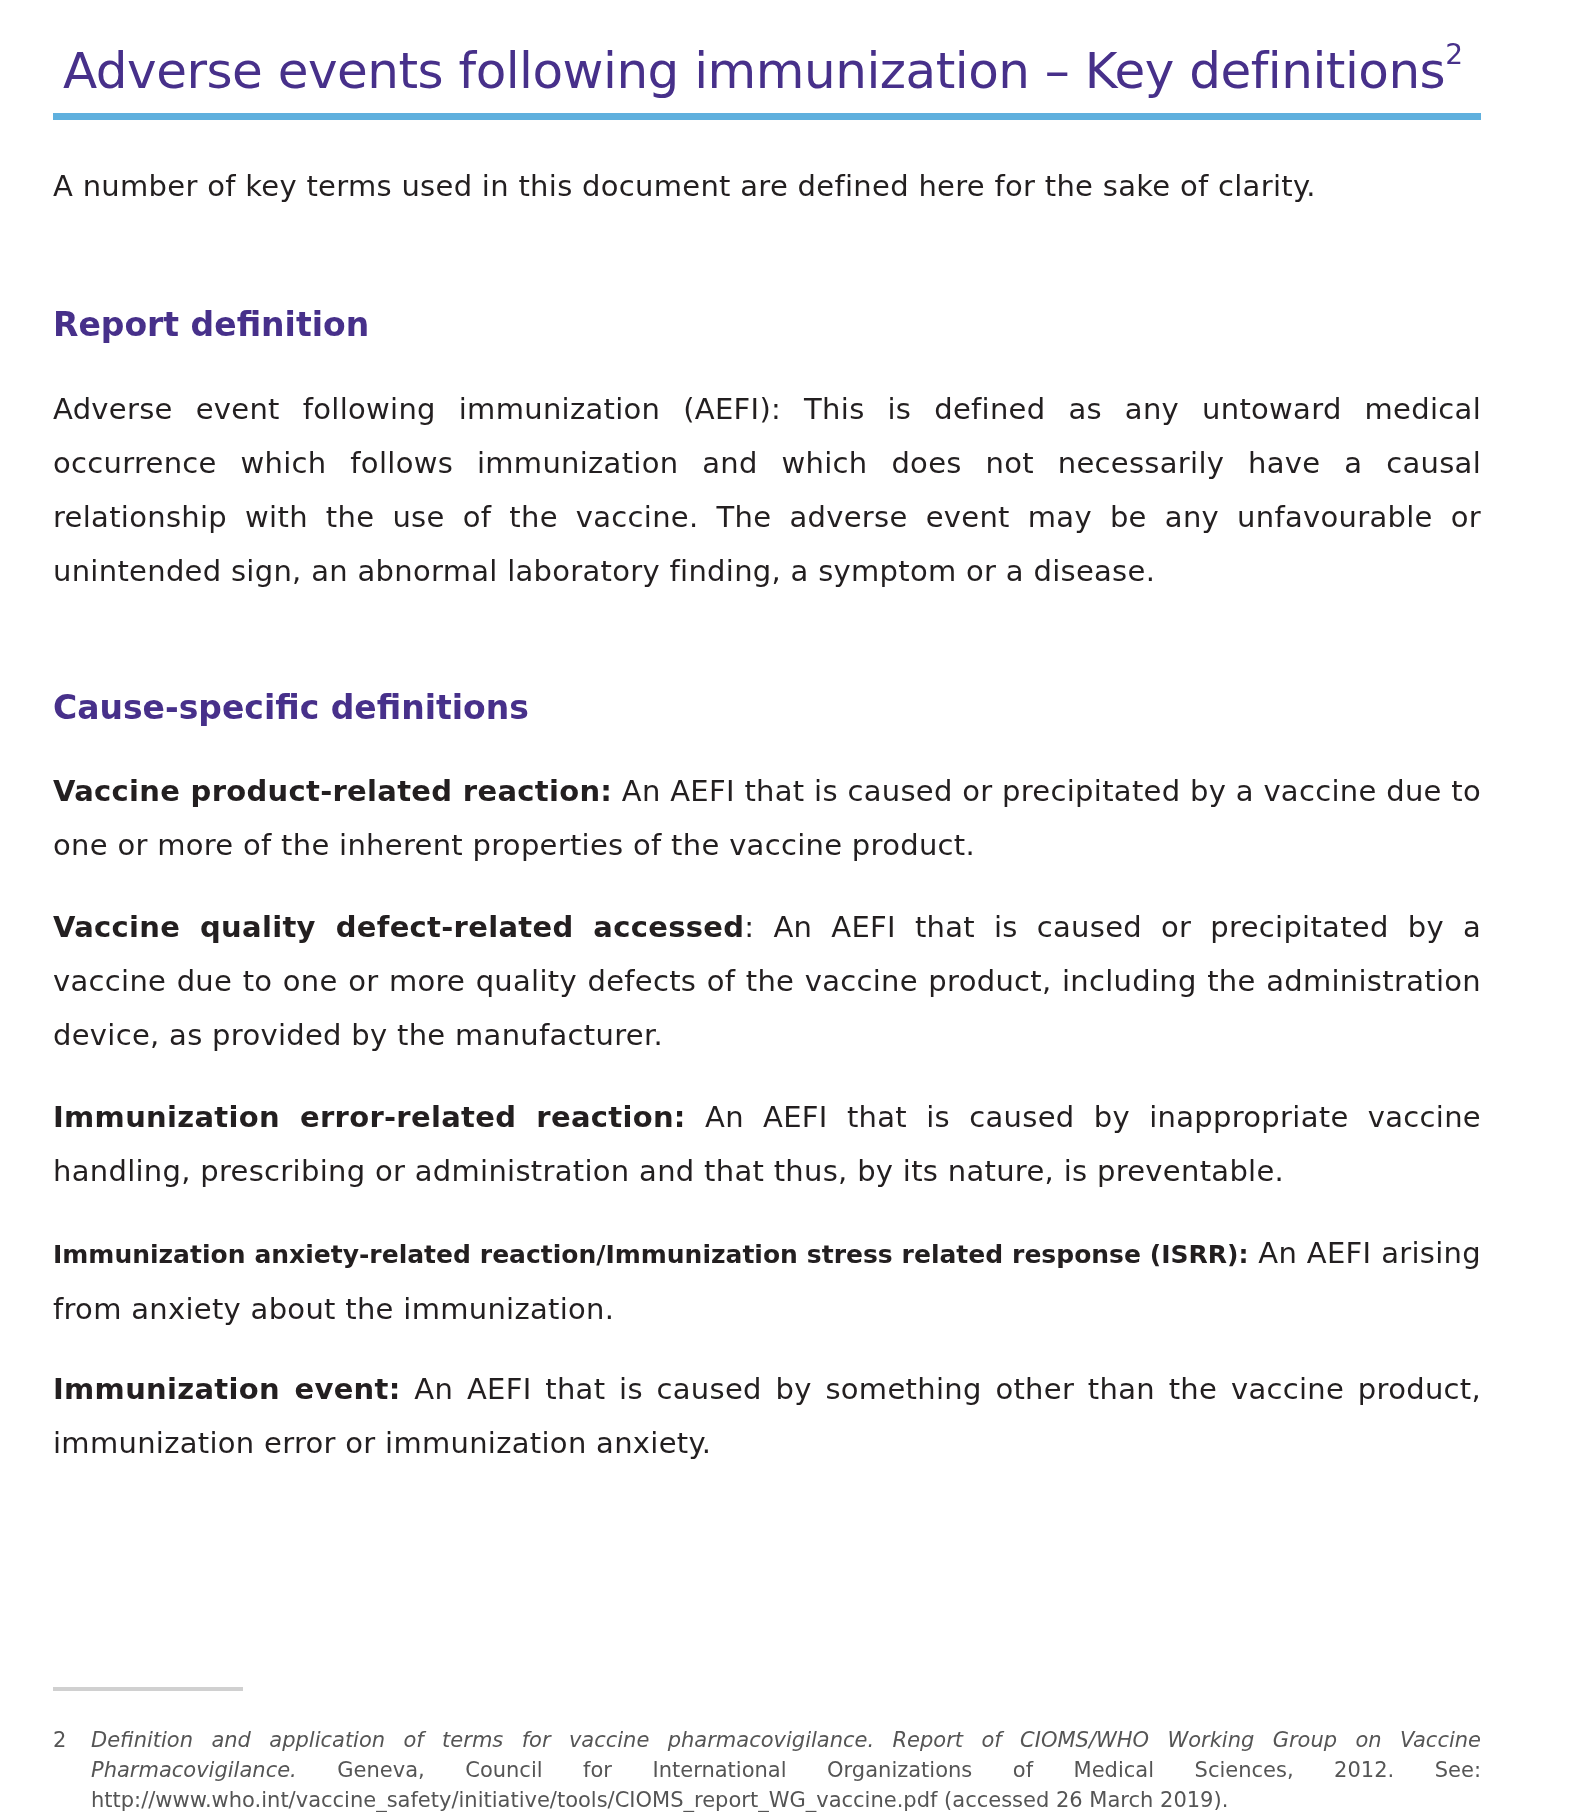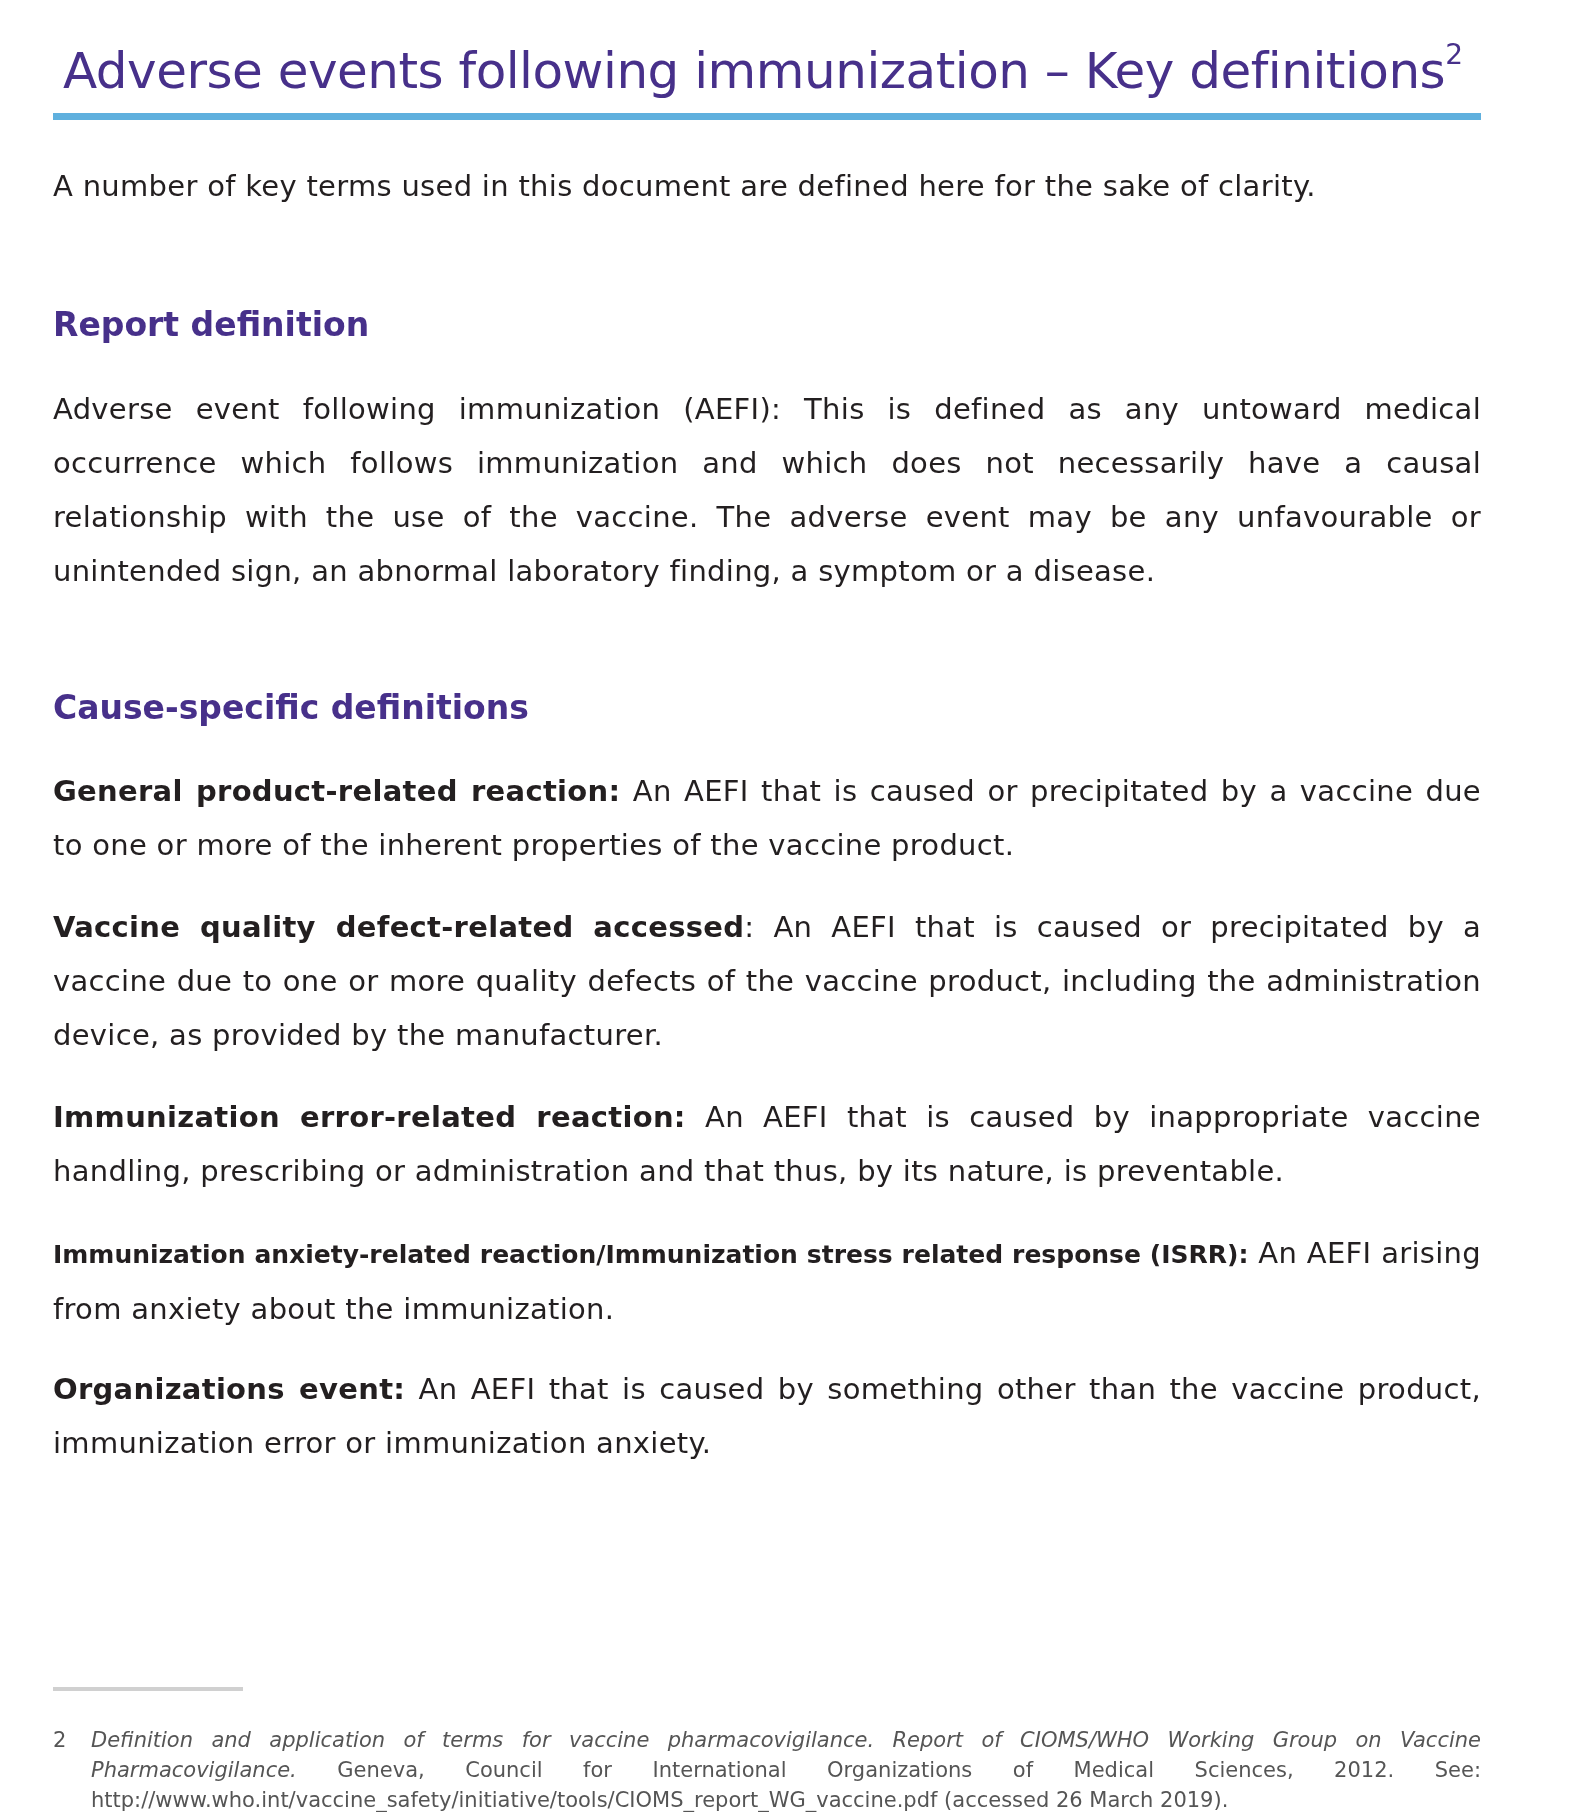--- a/index.html
+++ b/index.html
@@ -41,24 +41,24 @@
   <h1 class="title"><span>Adverse events following immunization – Key definitions</span><sup>2</sup></h1>
   <div class="title-rule"></div>
 
   <p class="para intro" style="line-height:46px">A number of key terms used in this document are defined here for the sake of clarity.</p>
 
   <h2 class="h2 general">Report definition</h2>
   <p class="para p-general">Adverse event following immunization (AEFI): This is defined as any untoward medical occurrence which follows immunization and which does not necessarily have a causal relationship with the use of the vaccine. The adverse event may be any unfavourable or unintended sign, an abnormal laboratory finding, a symptom or a disease.</p>
 
   <h2 class="h2 cause">Cause-specific definitions</h2>
 
-  <p class="para d1"><b>General product-related reaction:</b><span> An AEFI that is caused or precipitated by a vaccine due to one or more of the inherent properties of the vaccine product.</span></p>
+  <p class="para d1"><b>Vaccine product-related reaction:</b><span> An AEFI that is caused or precipitated by a vaccine due to one or more of the inherent properties of the vaccine product.</span></p>
   <p class="para d2"><b>Vaccine quality defect-related accessed</b><span>: An AEFI that is caused or precipitated by a vaccine due to one or more quality defects of the vaccine product, including the administration device, as provided by the manufacturer.</span></p>
   <p class="para d3"><b>Immunization error-related reaction:</b><span> An AEFI that is caused by inappropriate vaccine handling, prescribing or administration and that thus, by its nature, is preventable.</span></p>
   <p class="para d4"><b style="font-size:25px;letter-spacing:0">Immunization anxiety-related reaction/Immunization stress related response (ISRR):</b><span> An AEFI arising from anxiety about the immunization.</span></p>
-  <p class="para d5"><b>Organizations event:</b><span> An AEFI that is caused by something other than the vaccine product, immunization error or immunization anxiety.</span></p>
+  <p class="para d5"><b>Immunization event:</b><span> An AEFI that is caused by something other than the vaccine product, immunization error or immunization anxiety.</span></p>
 
   <div class="fn-rule"></div>
   <div class="footnote">
     <span class="num">2</span>
     <span class="fn-text"><i>Definition and application of terms for vaccine pharmacovigilance. Report of CIOMS/WHO Working Group on Vaccine Pharmacovigilance.</i><span> Geneva, Council for International Organizations of Medical Sciences, 2012. See: http://www.who.int/vaccine_safety/initiative/tools/CIOMS_report_WG_vaccine.pdf (accessed 26 March 2019).</span></span>
   </div>
 </div>
 
 </body></html>

